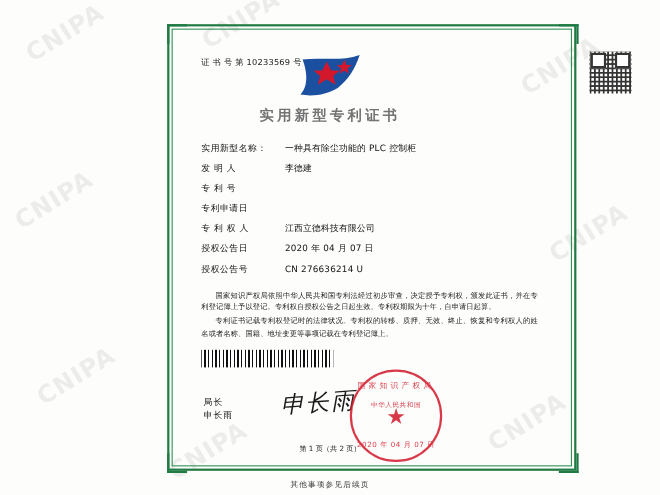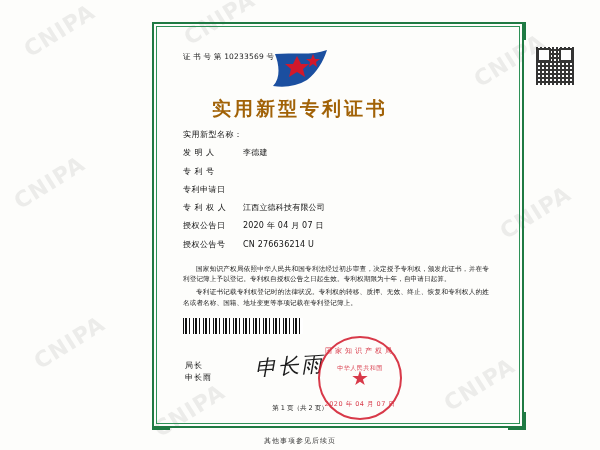--- a/index.html
+++ b/index.html
@@ -100,41 +100,42 @@
     top: 48px;
     width: 66px; height: 42px;
   }
 
   
   .main-title {
     position: absolute;
     left: 0; right: 0;
     top: 96px;
     text-align: center;
-    font-size: 19px;
+    font-size: 13px;
     font-weight: bold;
     letter-spacing: 3px;
-    color: #a16207;
+    color: #737373;
     font-family: "DejaVu Sans", "Liberation Sans", sans-serif;
   }
 
   
   .fields {
     position: absolute;
     left: 183px;
     top: 130px;
     width: 310px;
   }
   .field-row {
     display: flex;
     align-items: flex-start;
     margin-bottom: 7.5px;
     font-size: 8px;
     color: #111;
     line-height: 1.35;
+    gap: 16px;
   }
   .field-label {
     flex: 0 0 auto;
     width: 60px;
     letter-spacing: 0.5px;
     white-space: nowrap;
   }
   .field-value {
     flex: 1 1 auto;
     letter-spacing: 0.2px;
@@ -291,20 +292,21 @@
       <path d="M30 8 L34 16 L42 16 L36 21 L38 29 L30 24 L22 29 L24 21 L18 16 L26 16 Z" fill="#d2182a"></path>
       <path d="M46 6 L48 11 L53 11 L49 14 L50 19 L46 16 L42 19 L43 14 L39 11 L44 11 Z" fill="#d2182a"></path>
     </svg>
   </div>
 
   <div class="main-title">实用新型专利证书</div>
 
   <div class="fields">
     <div class="field-row">
       <div class="field-label">实用新型名称：</div>
+      <div class="field-value">一种具有除尘功能的 PLC 控制柜</div>
     </div>
     <div class="field-row">
       <div class="field-label">发 明 人</div>
       <div class="field-value">李德建</div>
     </div>
     <div class="field-row">
       <div class="field-label">专 利 号</div>
     </div>
     <div class="field-row">
       <div class="field-label">专利申请日</div>

